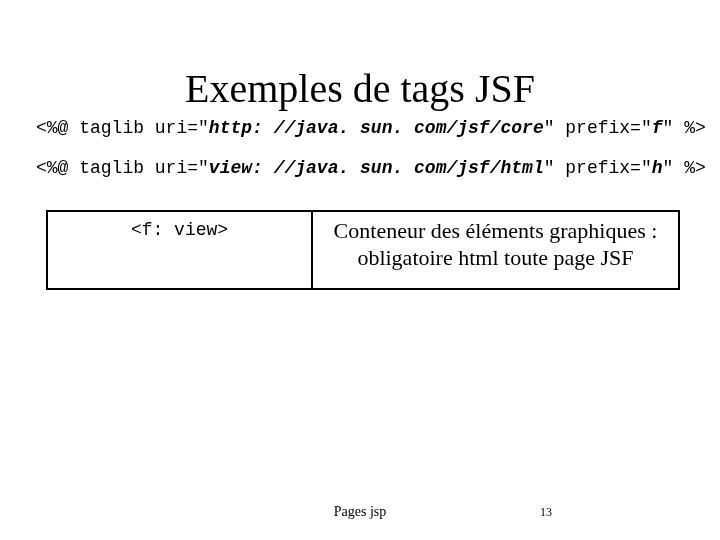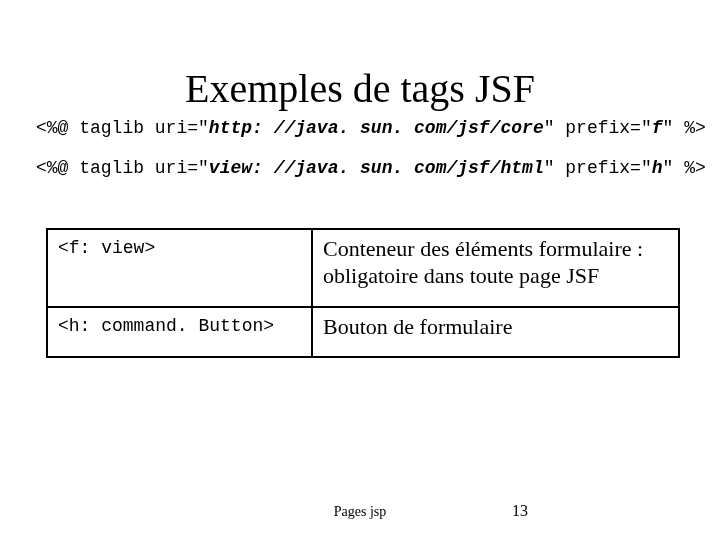--- a/index.html
+++ b/index.html
@@ -34,25 +34,26 @@
     font-size: 18px;
     white-space: pre;
     color: #000;
   }
   .tl1 { top: 118px; }
   .tl2 { top: 158px; }
   .kw { font-weight: bold; font-style: italic; }
 
   .tbl {
     position: absolute;
-    top: 228px;
+    top: 210px;
     left: 46px;
     width: 632px;
     border-collapse: collapse;
     table-layout: fixed;
+    text-align: center;
   }
   .tbl col.c1 { width: 265px; }
   .tbl col.c2 { width: 367px; }
   .tbl td {
     border: 2px solid #000;
     vertical-align: top;
     padding: 6px 10px 16px 10px;
     font-size: 22px;
     line-height: 1.22;
   }
@@ -69,22 +70,22 @@
     position: absolute;
     bottom: 20px;
     left: 0;
     width: 720px;
     text-align: center;
     font-size: 14px;
   }
   .page-num {
     position: absolute;
     bottom: 20px;
-    right: 56px;
-    font-size: 16px;
+    right: 32px;
+    font-size: 12px;
   }
 </style>
 </head>
 <body>
 
 <div class="slide">
 
   <h1 class="title">Exemples de tags JSF</h1>
 
   <div class="taglib-block tl1"><span>&lt;%@ taglib uri="</span><span class="kw">http: //java. sun. com/jsf/core</span><span>" prefix="</span><span class="kw">f</span><span>" %&gt;</span></div>
@@ -92,25 +93,21 @@
   <div class="taglib-block tl2"><span>&lt;%@ taglib uri="</span><span class="kw">view: //java. sun. com/jsf/html</span><span>" prefix="</span><span class="kw">h</span><span>" %&gt;</span></div>
 
   <table class="tbl">
     <colgroup>
         <col class="c1">
         <col class="c2">
       </colgroup>
     <tbody>
       <tr>
         <td class="tag">&lt;f: view&gt;</td>
-        <td class="desc">Conteneur des éléments formulaire : obligatoire dans toute page JSF</td>
-      </tr>
-      <tr>
-        <td class="tag">&lt;h: command. Button&gt;</td>
-        <td class="desc">Bouton de formulaire</td>
+        <td class="desc">Conteneur des éléments graphiques : obligatoire html toute page JSF</td>
       </tr>
     </tbody>
   </table>
 
   <div class="footer-center">Pages jsp</div>
   <div class="page-num">13</div>
 
 </div>
 
 </body></html>

